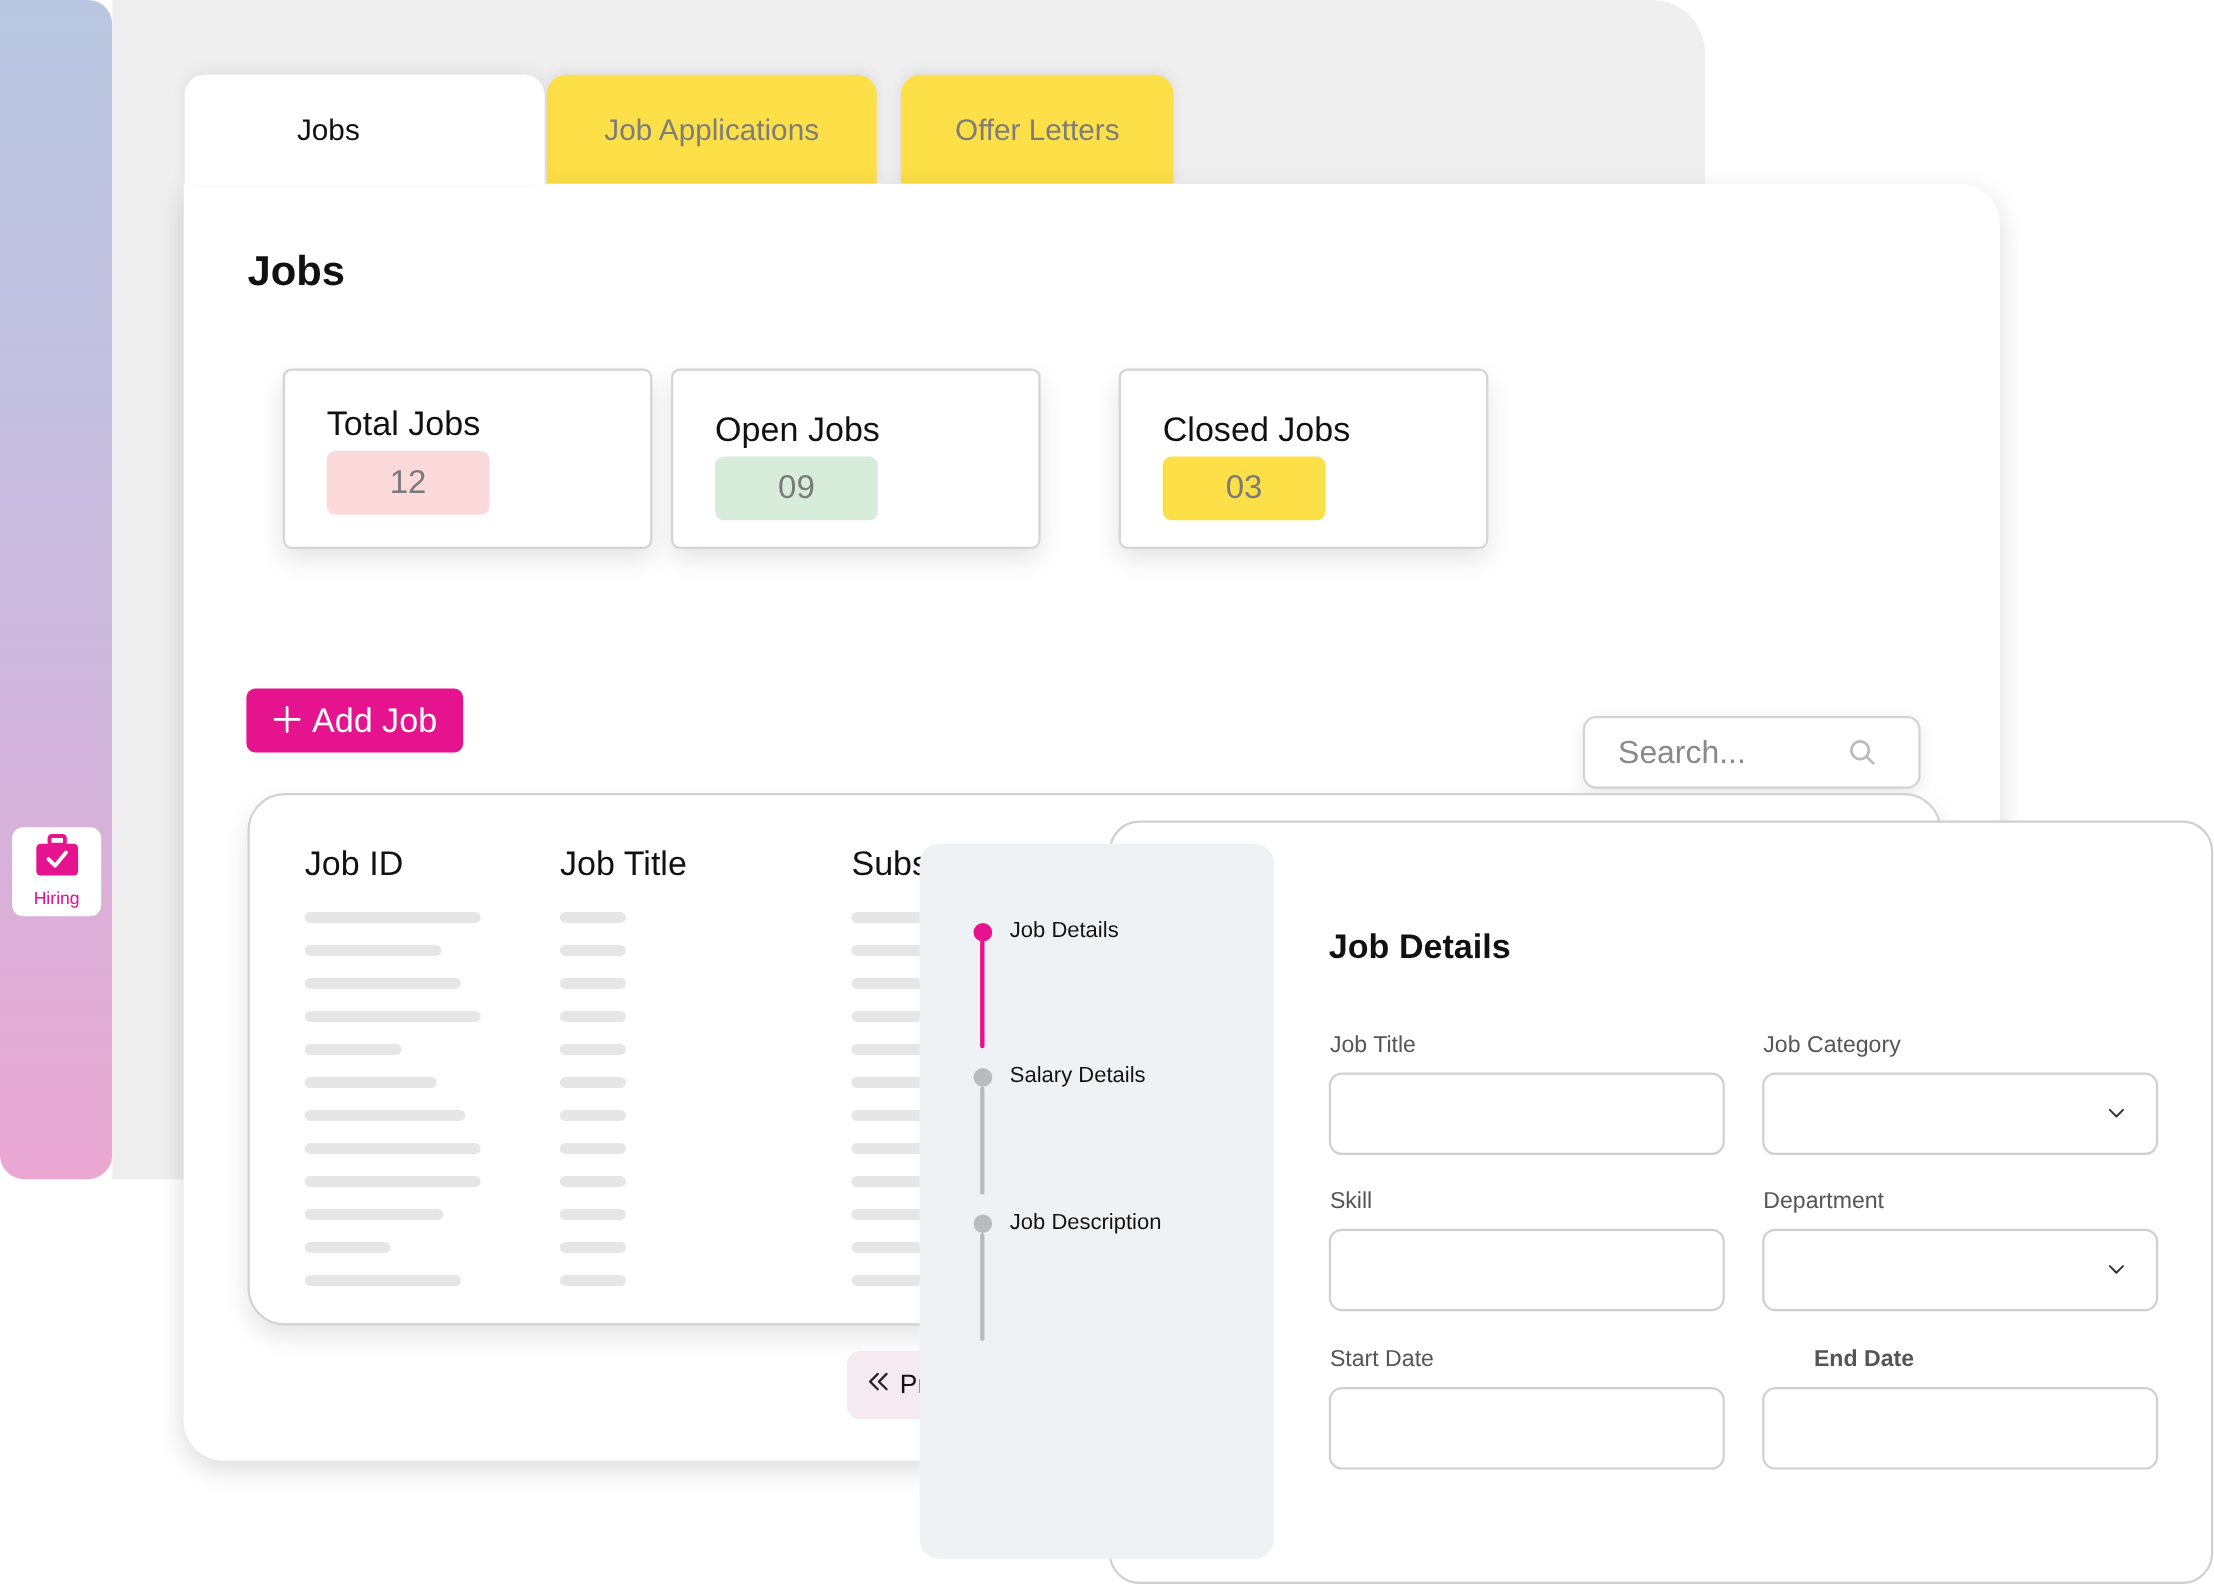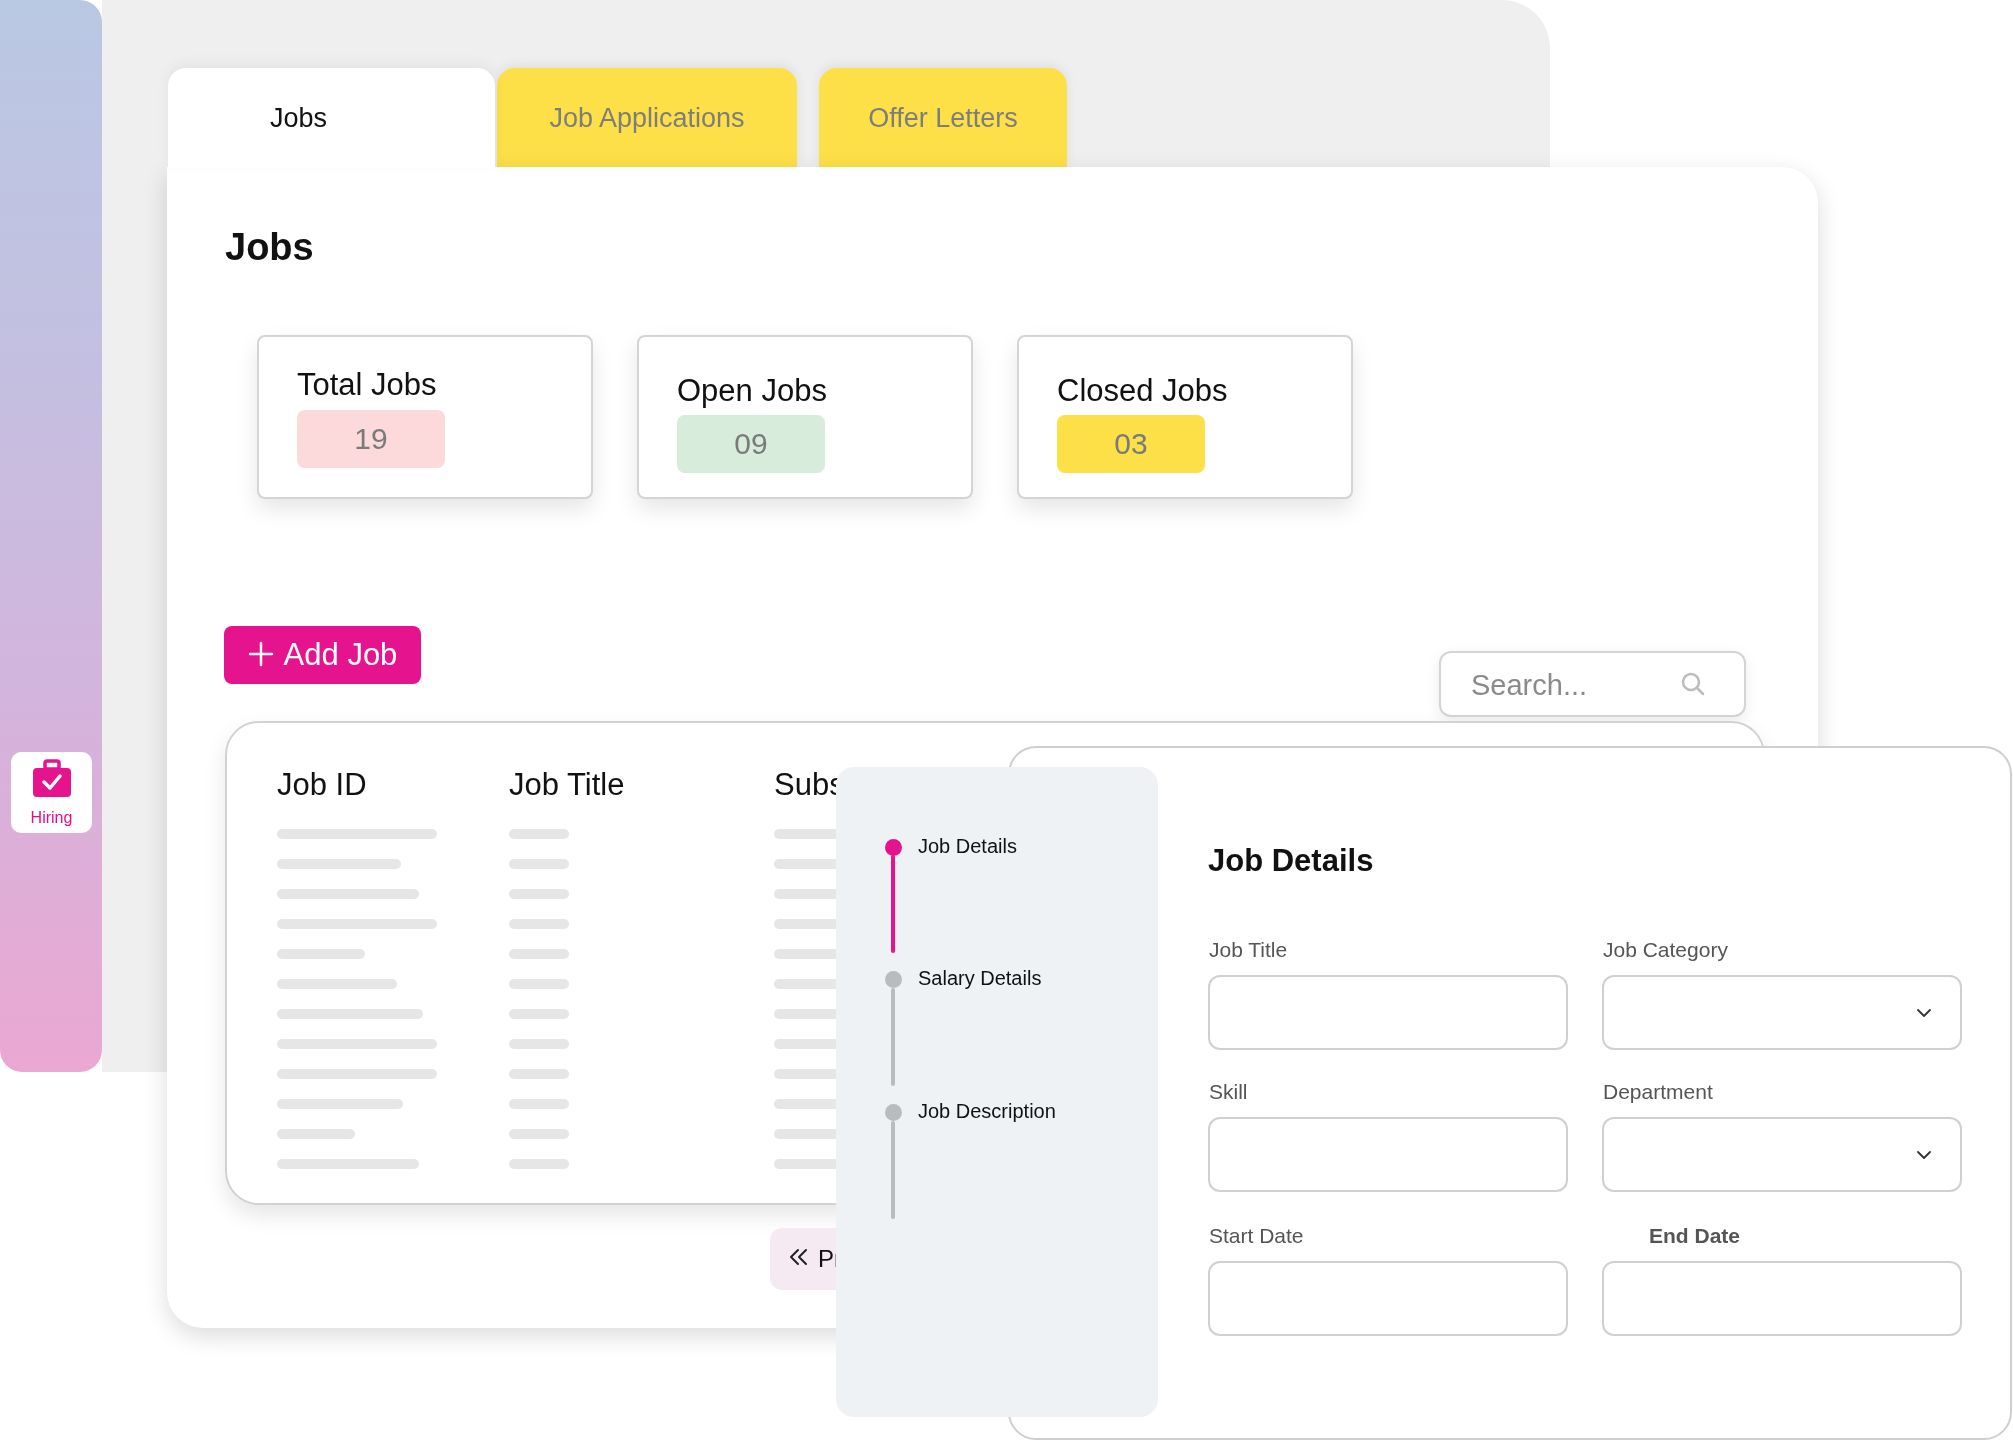--- a/index.html
+++ b/index.html
@@ -142,23 +142,23 @@
 </div>
 <div class="tab inactive" style="left:819px; width:248px;">
   <span>Offer Letters</span>
 </div>
 
 <div class="main-card"></div>
 <div class="page-title">Jobs</div>
 
 <div class="stat-card first" style="left:225px;">
   <div class="title">Total Jobs</div>
-  <div class="badge" style="background: rgb(252, 217, 219);">19</div>
-</div>
-<div class="stat-card second" style="left:605px;">
+  <div class="badge" style="background: rgb(252, 217, 219);">12</div>
+</div>
+<div class="stat-card second" style="left:578px;">
   <div class="title">Open Jobs</div>
   <div class="badge" style="background: rgb(216, 236, 220);">09</div>
 </div>
 <div class="stat-card third" style="left:985px;">
   <div class="title">Closed Jobs</div>
   <div class="badge" style="background: #fde047; text-align: center;">03</div>
 </div>
 
 <button class="add-btn">
   <span class="plus">

